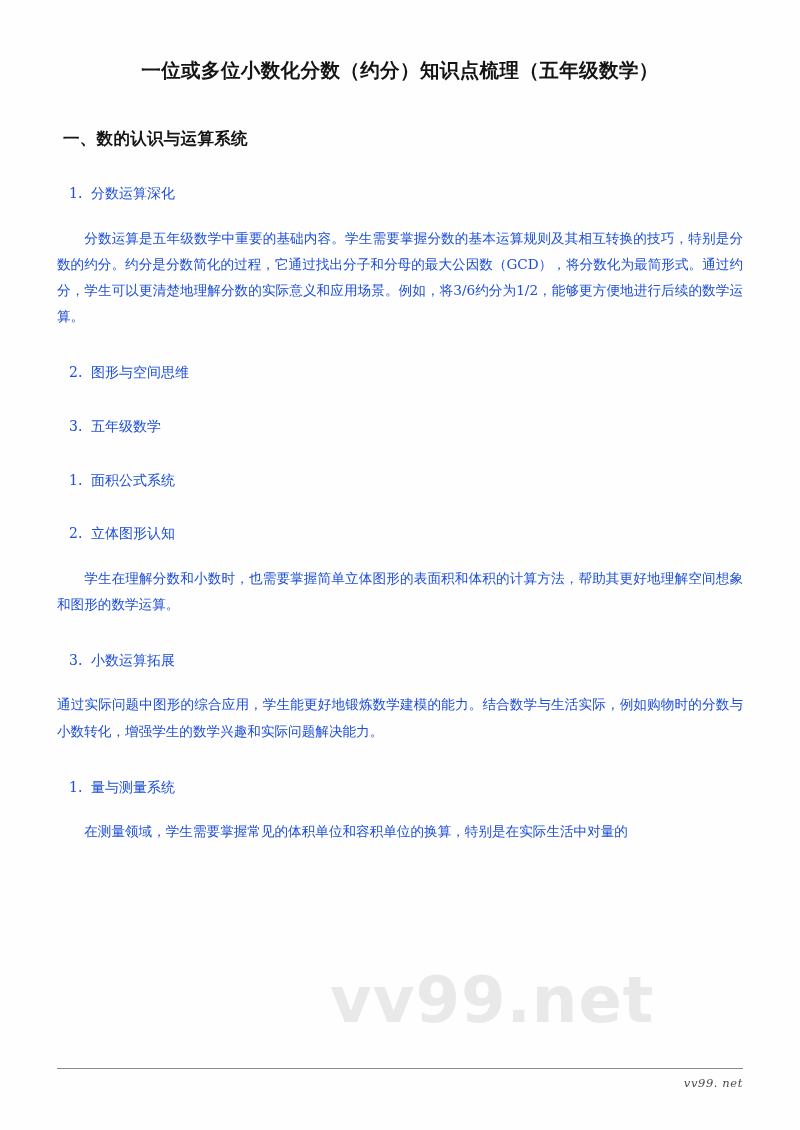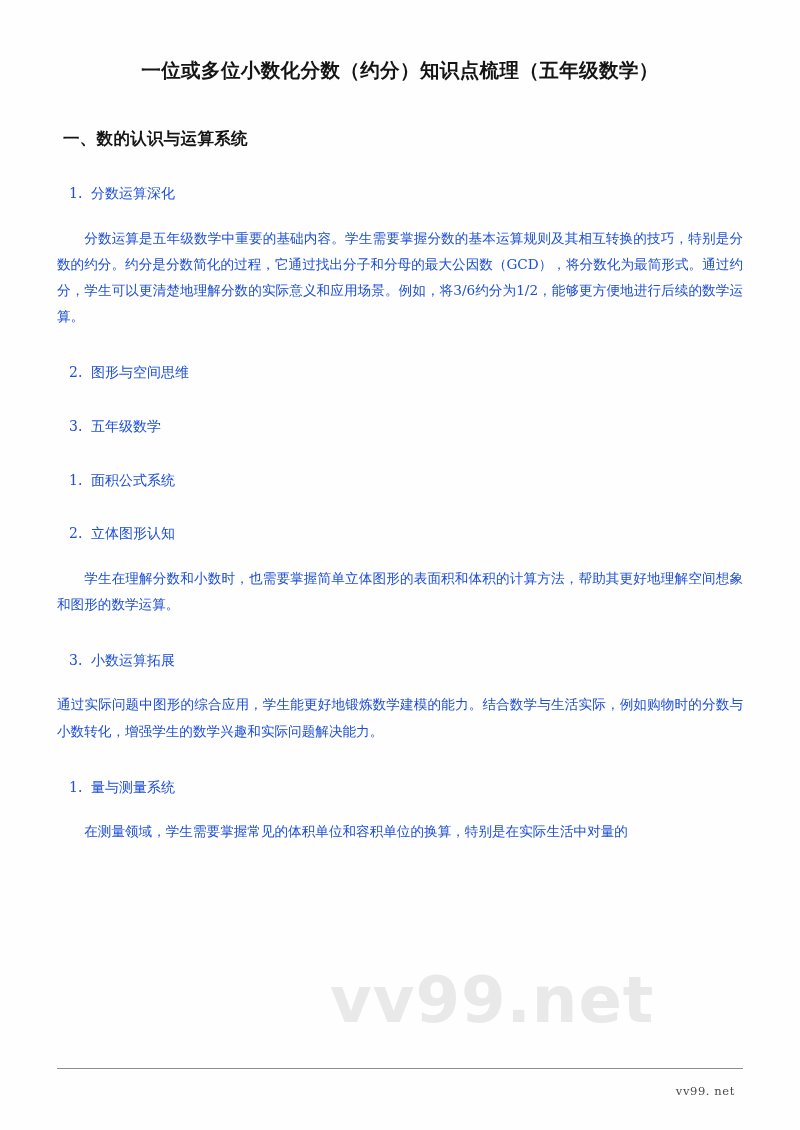--- a/index.html
+++ b/index.html
@@ -113,23 +113,24 @@
     z-index: 3;
   }
   .footer-rule {
     width: 100%;
     height: 0;
     border: 0;
     border-top: 1.2px solid #8d8d8d;
     margin: 0;
   }
   .footer-text {
-    margin: 8px;
+    margin: 0;
     padding-top: 7px;
     text-align: right;
+    font-style: italic;
     font-size: 11.5px;
     letter-spacing: 0.6px;
     color: #4a4a4a;
   }
 </style>
 </head>
 <body>
 
 <div class="page">
 

